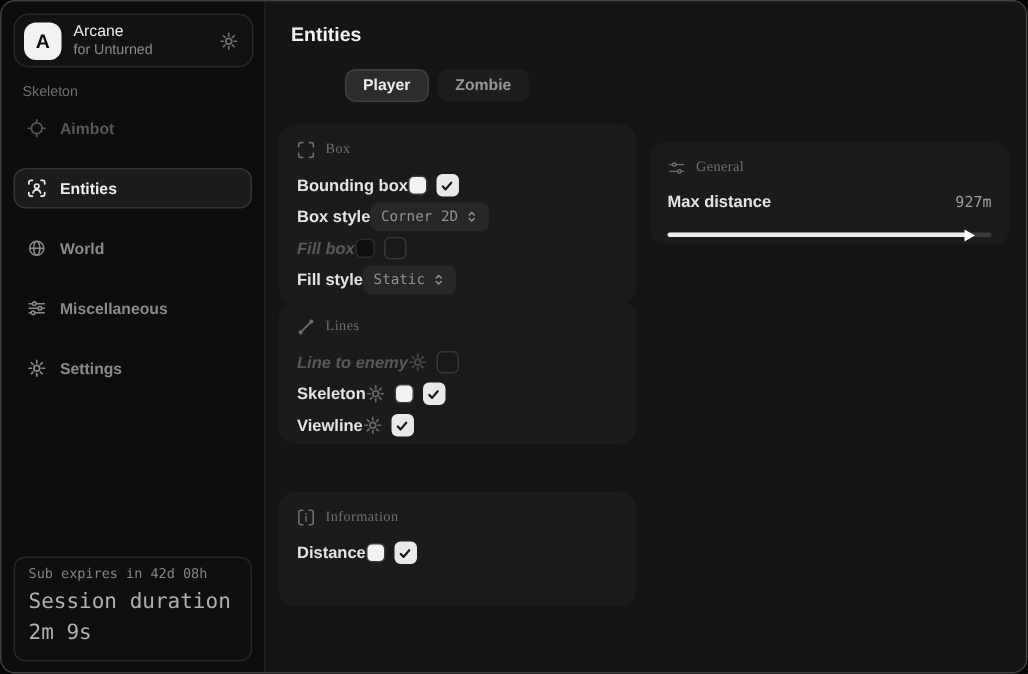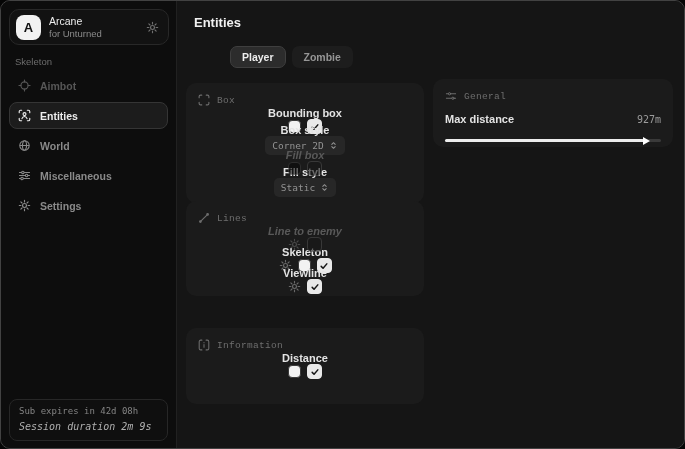--- a/index.html
+++ b/index.html
@@ -9,45 +9,45 @@
   
   .sidebar { position:absolute; left:0; top:0; bottom:0; width:176px; background:#0d0d0d; border-right:1px solid #212121; }
   .logo-card { position:absolute; left:8px; top:8px; width:160px; height:36px; border:1px solid #282828; border-radius:10px; background:#121212; display:flex; align-items:center; gap:8px; padding:0 9px 0 6px; }
   .logo-badge { width:25px; height:25px; border-radius:8px; background:#f2f2f2; color:#101010; font-weight:bold; font-size:13px; display:flex; align-items:center; justify-content:center; }
   .logo-text { display:flex; flex-direction:column; line-height:1.25; }
   .logo-name { font-size:10.5px; font-weight:normal; color:#ededed; }
   .logo-sub  { font-size:9.5px; color:#8b8b8b; }
   .logo-gear { margin-left:auto; color:#6f6f6f; display:flex; }
   .category-label { position:absolute; left:14px; top:55px; font-size:9.5px; color:#6d6d6d; }
   .nav { position:absolute; left:8px; right:8px; top:71px; }
-  .nav-item { height:27px; margin-bottom:3px; display:flex; align-items:center; gap:9px; padding:0 8px; border-radius:8px; border:1px solid transparent; font-size:10.5px; font-weight:600; color:#8a8a8a; cursor:pointer; }
+  .nav-item { height:27px; margin-bottom:13px; display:flex; align-items:center; gap:9px; padding:0 8px; border-radius:8px; border:1px solid transparent; font-size:10.5px; font-weight:600; color:#8a8a8a; cursor:pointer; }
   .nav-item .nav-icon { display:flex; color:inherit; }
   .nav-item.dimmed { color:#575757; }
   .nav-item.selected { background:#1c1c1c; border-color:#353535; color:#ededed; }
   .status-box { position:absolute; left:8px; right:8px; bottom:7px; border:1px solid #272727; border-radius:8px; background:#0f0f0f; padding:5px 9px 6px; font-family:"DejaVu Sans Mono", monospace; line-height:1.55; }
   .status-line1 { font-size:9px; color:#848484; }
-  .status-line2 { font-size:10px; color:#b0b0b0;font-style:italic; }
+  .status-line2 { font-size:14px; color:#b0b0b0; }
 
   
   .main { position:absolute; left:177px; top:0; right:0; bottom:0; background:#151515; }
   .page-title { position:absolute; left:16px; top:14px; font-size:13px; font-weight:bold; color:#f1f1f1; }
   .tabs { position:absolute; left:16px; top:45px; display:flex; gap:6px; }
   .tab { height:22px; padding:0 11px; border-radius:7px; background:#1d1d1d; border:1px solid transparent; color:#969696; font-size:10.5px; font-weight:600; display:flex; align-items:center; cursor:pointer; }
   .tab.selected { background:#2c2c2c; border-color:#3f3f3f; color:#ececec;margin-left:36px; }
 
   .panel { position:absolute; background:#1b1b1b; border-radius:10px; padding:9px 12px 8px; width:238px; }
   .panel.box-panel   { left:8px;  top:82px;  height:120px; }
   .panel.lines-panel { left:8px;  top:200px; height:95px; }
   .panel.info-panel  { left:8px;  top:327px; height:76px; }
-  .panel.general-panel { left:255px; top:78px; width:240px; height:68px; }
-
-  .panel-header { display:flex; align-items:center; gap:7px; color:#6e6e6e; font-family:Liberation Mono, monospace; font-size:9.5px; letter-spacing:0.3px; margin-bottom:5px; height:16px; }
+  .panel.general-panel { left:255px; top:94px; width:240px; height:68px; }
+
+  .panel-header { display:flex; align-items:center; gap:7px; color:#6e6e6e; font-family:Liberation Serif, serif; font-size:9.5px; letter-spacing:0.3px; margin-bottom:5px; height:16px; }
   .panel-header .hdr-icon { display:flex; }
 
-  .row { display:flex; align-items:center; justify-content:flex-end; height:21px;flex-direction:column; }
+  .row { display:flex; align-items:center; justify-content:flex-start; height:21px; }
   .row-label { font-size:11px; font-weight:600; color:#e3e3e3; }
   .row.dimmed .row-label { color:#595959;font-style:italic; }
   .row.dimmed .controls { opacity:0.6; }
   .controls { display:flex; align-items:center; gap:6px; }
 
   .swatch { width:13px; height:13px; border-radius:4px; border:1px solid #3a3a3a; cursor:pointer; }
   .checkbox { width:15px; height:15px; border-radius:4px; border:1px solid #4c4c4c; background:#191919; display:flex; align-items:center; justify-content:center; cursor:pointer; }
   .checkbox svg { display:none; color:#161616; }
   .checkbox.checked { background:#e9e9e9; border-color:#e9e9e9; }
   .checkbox.checked svg { display:block; }

